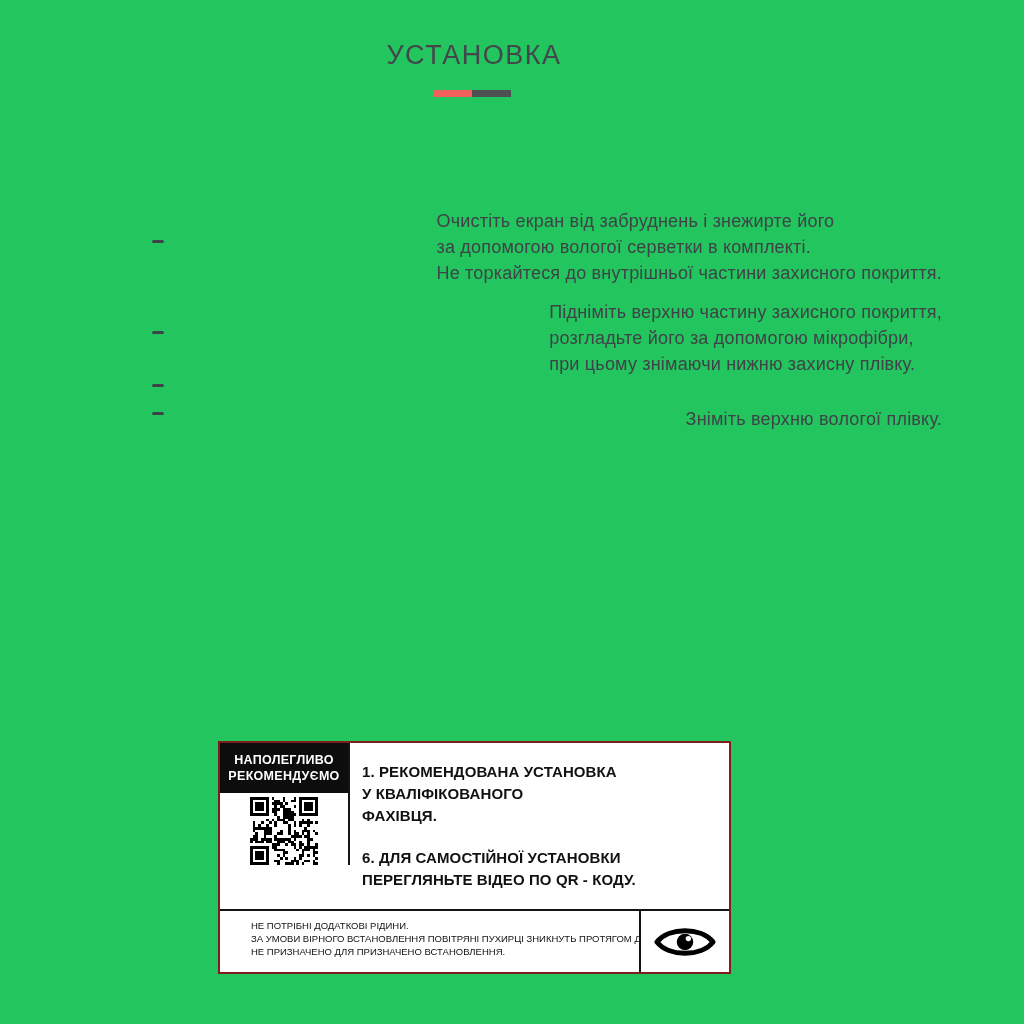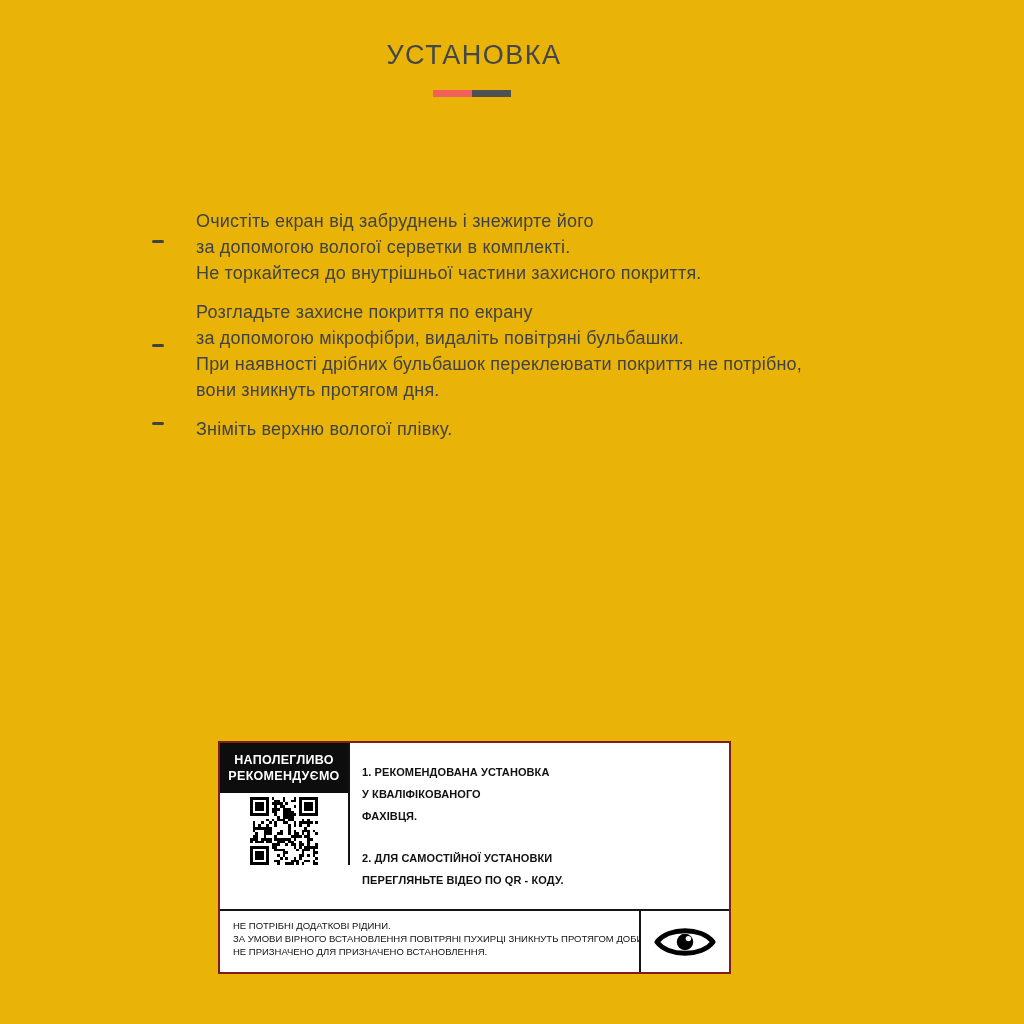--- a/index.html
+++ b/index.html
@@ -1,20 +1,20 @@
 <!DOCTYPE html>
 <html><head>
 <meta charset="utf-8">
 <style>
   html, body { margin: 0; padding: 0; background: #ffffff; }
   .page {
     position: relative;
     width: 1024px;
     height: 1024px;
-    background: #eab308;
+    background: #22c55e;
     font-family: "Liberation Sans", sans-serif;
     color: #3f4347;
     overflow: hidden;
   }
   .title {
     position: absolute;
     left: 0;
     top: 40px;
     width: 948px;
     margin: 0;
@@ -36,20 +36,21 @@
   .steps {
     position: absolute;
     left: 152px;
     top: 208px;
     width: 790px;
   }
   .step {
     display: flex;
     align-items: center;
     margin-bottom: 13px;
+    justify-content: space-between;
   }
   .dash {
     flex: 0 0 12px;
     height: 3px;
     background: #3f4347;
     border-radius: 2px;
     margin-right: 32px;
     position: relative;
     top: -6px;
   }
@@ -93,35 +94,35 @@
     font-weight: bold;
     line-height: 16px;
     padding: 9px 0;
     letter-spacing: 0.3px;
     white-space: pre-line;
   }
   .qr { margin-top: 4px; display: block; }
   .rec-right { flex: 1; padding: 18px 10px 0 12px; }
   .rec-item {
     margin: 0 0 20px 0;
-    font-size: 11px;
+    font-size: 15px;
     font-weight: bold;
     line-height: 22px;
     color: #111111;
     letter-spacing: 0.1px;
     white-space: pre-line;
   }
   .rec-foot {
     height: 63px;
     flex: 0 0 63px;
     border-top: 2px solid #141414;
     display: flex;
     box-sizing: border-box;
   }
-  .foot-notes { flex: 1; padding: 8px 6px 0 13px; overflow: hidden; }
+  .foot-notes { flex: 1; padding: 8px 6px 0 31px; overflow: hidden; }
   .foot-line {
     font-size: 9.5px;
     line-height: 13px;
     color: #111111;
     white-space: nowrap;
   }
   .foot-eye {
     width: 88px;
     flex: 0 0 88px;
     border-left: 2px solid #141414;
@@ -144,24 +145,26 @@
 
   <div class="steps">
     <div class="step">
       <span class="dash"></span>
       <p class="step-text">Очистіть екран від забруднень і знежирте його
 за допомогою вологої серветки в комплекті.
 Не торкайтеся до внутрішньої частини захисного покриття.</p>
     </div>
     <div class="step">
       <span class="dash"></span>
-      <p class="step-text">Розгладьте захисне покриття по екрану
-за допомогою мікрофібри, видаліть повітряні бульбашки.
-При наявності дрібних бульбашок переклеювати покриття не потрібно,
-вони зникнуть протягом дня.</p>
+      <p class="step-text">Підніміть верхню частину захисного покриття,
+розгладьте його за допомогою мікрофібри,
+при цьому знімаючи нижню захисну плівку.</p>
+    </div>
+    <div class="step">
+      <span class="dash"></span>
     </div>
     <div class="step">
       <span class="dash"></span>
       <p class="step-text">Зніміть верхню вологої плівку.</p>
     </div>
   </div>
 
   <div class="rec-box">
     <div class="rec-main">
       <div class="rec-left">
@@ -377,21 +380,21 @@
             <rect x="17" y="24" width="1" height="1"></rect>
             <rect x="19" y="24" width="1" height="1"></rect>
             <rect x="23" y="24" width="1" height="1"></rect>
             <rect x="24" y="24" width="1" height="1"></rect>
           </svg>
       </div>
       <div class="rec-right">
         <p class="rec-item">1. РЕКОМЕНДОВАНА УСТАНОВКА
 У КВАЛІФІКОВАНОГО
 ФАХІВЦЯ.</p>
-        <p class="rec-item">2. ДЛЯ САМОСТІЙНОЇ УСТАНОВКИ
+        <p class="rec-item">6. ДЛЯ САМОСТІЙНОЇ УСТАНОВКИ
 ПЕРЕГЛЯНЬТЕ ВІДЕО ПО QR - КОДУ.</p>
       </div>
     </div>
     <div class="rec-foot">
       <div class="foot-notes">
         <div class="foot-line">НЕ ПОТРІБНІ ДОДАТКОВІ РІДИНИ.</div>
         <div class="foot-line">ЗА УМОВИ ВІРНОГО ВСТАНОВЛЕННЯ ПОВІТРЯНІ ПУХИРЦІ ЗНИКНУТЬ ПРОТЯГОМ ДОБИ.</div>
         <div class="foot-line">НЕ ПРИЗНАЧЕНО ДЛЯ ПРИЗНАЧЕНО ВСТАНОВЛЕННЯ.</div>
       </div>
       <div class="foot-eye">

